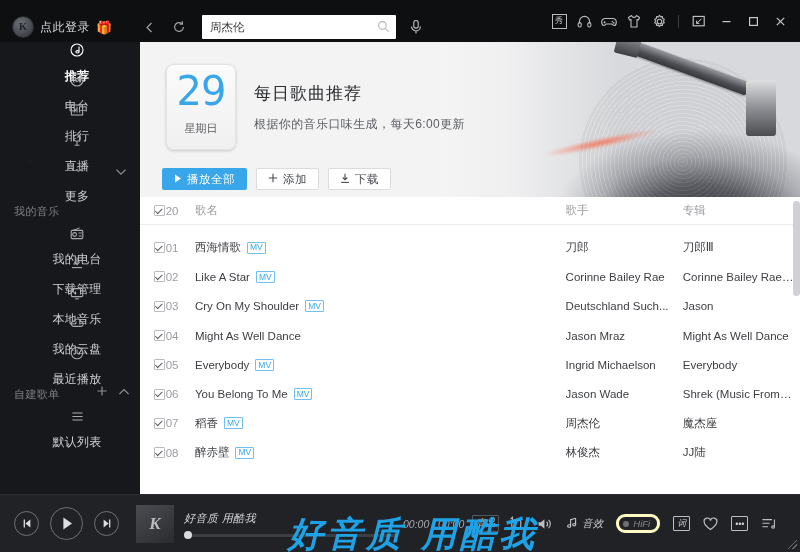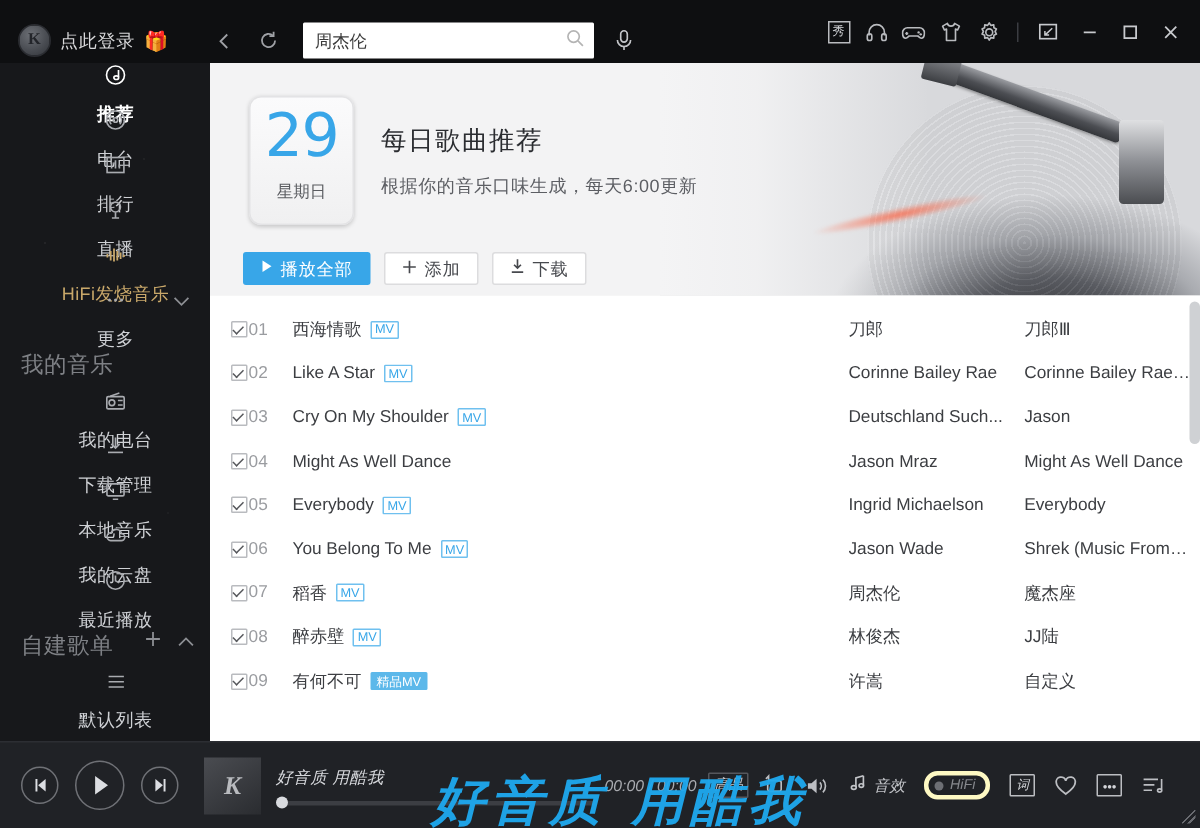--- a/index.html
+++ b/index.html
@@ -148,21 +148,21 @@
     letter-spacing: .3px;
   }
   .snav-item.active .lbl { color: #ffffff; font-weight: bold; }
   .snav-item.active .ic { color: #ffffff; }
   .snav-item.hifi .lbl { color: #c9a86a; }
   .snav-item.hifi .ic { color: #c9a86a; }
   .snav-item .chev {
     position: absolute; right: 13px; color: #8d8f94;
   }
   .sgroup-title {
-    font-size: 15px; color: #7e8085;
+    font-size: 11px; color: #7e8085;
     padding: 12px 0 6px 14px;
     letter-spacing: .4px;
     position: relative;
   }
   .sgroup-title .acts {
     position: absolute; right: 10px; top: 10px;
     display: flex; gap: 10px; align-items: center;
     color: #8d8f94;
   }
   .reddot {
@@ -572,28 +572,20 @@
     <div class="snav-item">
       <span class="ic">
         <svg width="14" height="14" viewBox="0 0 14 14">
             <circle cx="7" cy="5" r="3.3" fill="none" stroke="currentColor" stroke-width="1.1"></circle>
             <path d="M7 8.5V12.3M4.6 12.3h4.8" stroke="currentColor" stroke-width="1.1"></path>
           </svg>
       </span>
       <span class="lbl">直播</span>
     </div>
 
-    <div class="snav-item hifi">
-      <span class="ic">
-        <svg width="15" height="14" viewBox="0 0 15 14">
-            <path d="M1.6 6.4v2.2M3.8 4.4v6.2M6 2.6v8.8M8.2 4.4v6.2M10.4 5.4v4.2M12.6 6.8v1.6" stroke="currentColor" stroke-width="1.2"></path>
-          </svg>
-      </span>
-      <span class="lbl">HiFi发烧音乐</span>
-    </div>
 
     <div class="snav-item">
       <span class="ic">
         <svg width="14" height="14" viewBox="0 0 14 14">
             <circle cx="3" cy="7" r="1" fill="currentColor"></circle>
             <circle cx="7" cy="7" r="1" fill="currentColor"></circle>
             <circle cx="11" cy="7" r="1" fill="currentColor"></circle>
           </svg>
       </span>
       <span class="lbl">更多</span>
@@ -727,20 +719,29 @@
                 <path d="M1.2 9.4h7.6" stroke="currentColor" stroke-width="1.1"></path>
               </svg>
           </span>
           <span>下载</span>
         </div>
       </div>
     </div>
 
     <div class="tablewrap">
 
+      <div class="thead">
+        <div class="c-check">
+          <span class="cb"></span>
+        </div>
+        <div class="c-num">20</div>
+        <div class="c-name">歌名</div>
+        <div class="c-art">歌手</div>
+        <div class="c-alb">专辑</div>
+      </div>
 
       <div style="height:8px"></div>
 
       <div id="rows">
           <div class="trow">
             <div class="c-check">
               <span class="cb"></span>
             </div>
             <div class="c-num">01</div>
             <div class="c-name">
@@ -825,32 +826,20 @@
             <div class="c-check">
               <span class="cb"></span>
             </div>
             <div class="c-num">08</div>
             <div class="c-name">
               <span>醉赤壁</span>
               <span class="mv">MV</span>
             </div>
             <div class="c-art">林俊杰</div>
             <div class="c-alb">JJ陆</div>
-          </div>
-          <div class="trow">
-            <div class="c-check">
-              <span class="cb"></span>
-            </div>
-            <div class="c-num">09</div>
-            <div class="c-name">
-              <span>有何不可</span>
-              <span class="mv filled">精品MV</span>
-            </div>
-            <div class="c-art">许嵩</div>
-            <div class="c-alb">自定义</div>
           </div>
         </div>
 
       <div class="vscroll">
         <div class="thumb"></div>
       </div>
     </div>
 
     <div class="fake-cursor">
       

